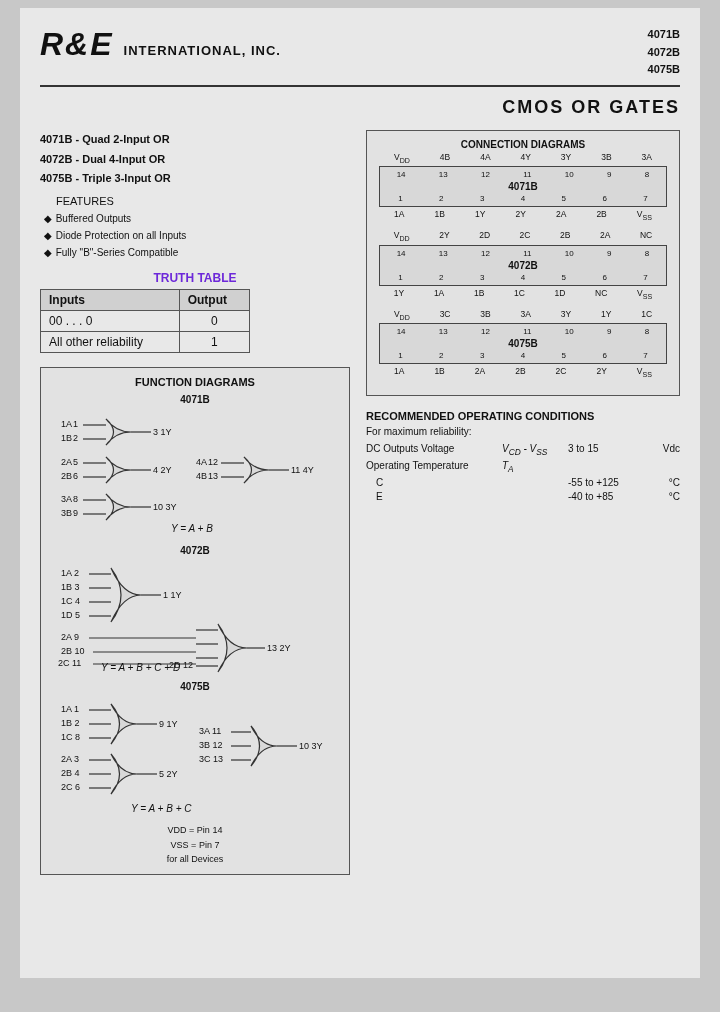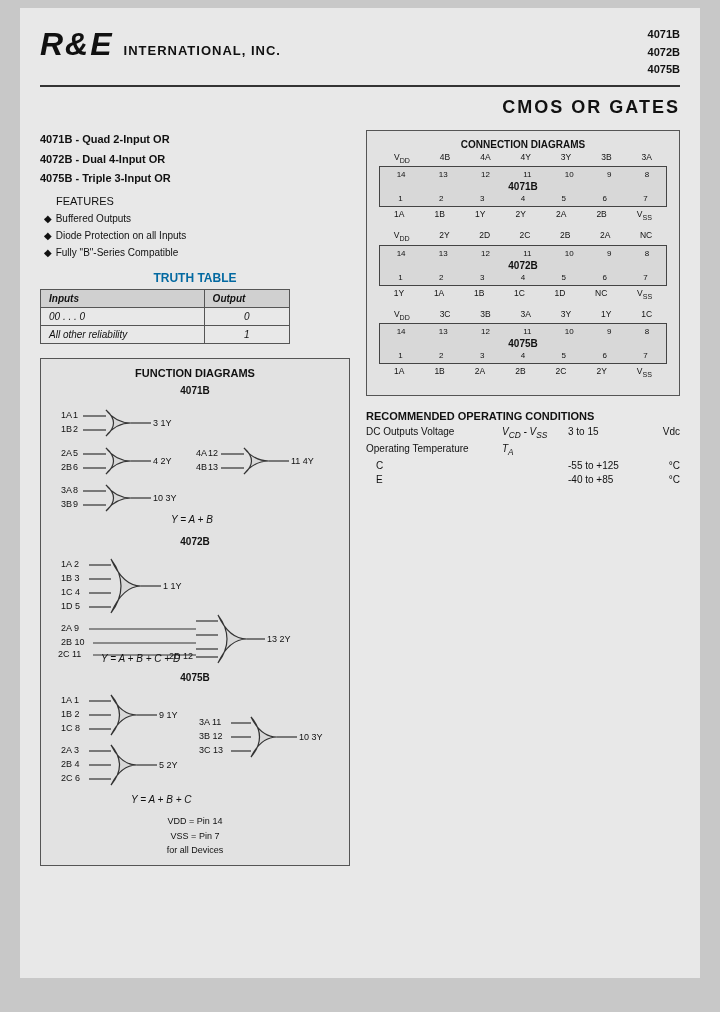--- a/index.html
+++ b/index.html
@@ -90,29 +90,28 @@
       line-height: 1.7;
       margin-bottom: 10px;
       padding-left: 4px;
     }
     .features-list div { display: flex; align-items: baseline; gap: 4px; }
     .diamond { font-size: 10px; }
     .truth-table-title {
       font-size: 12px;
       font-weight: 900;
       text-align: center;
-      color: #0369a1;
+      color: #6d28d9;
       margin-bottom: 4px;
     }
     .truth-table {
       border-collapse: collapse;
-      width: 250px;
+      width: 210px;
       margin-bottom: 14px;
-      font-size: 10px;
-      font-style: italic;
+      font-size: 12px;
     }
     .truth-table th, .truth-table td {
       border: 1px solid #555;
       padding: 3px 8px;
       text-align: left;
       color: #111;
     }
     .truth-table th {
       background: #d0d0d0;
       font-weight: bold;
@@ -545,20 +544,21 @@
               <span>2B</span>
               <span>2C</span>
               <span>2Y</span>
               <span>V<sub>SS</sub></span>
           </div>
         </div>
       </div>
 
       <div>
         <div class="rec-title">RECOMMENDED OPERATING CONDITIONS</div>
+        <div class="rec-subtitle">For maximum reliability:</div>
         <div class="rec-row">
           <span class="label">DC Outputs Voltage</span>
           <span class="symbol">V<sub>CD</sub> - V<sub>SS</sub></span>
           <span class="value">3 to 15</span>
           <span class="unit">Vdc</span>
         </div>
         <div class="rec-row">
           <span class="label">Operating Temperature</span>
           <span class="symbol">T<sub>A</sub></span>
           <span class="value"></span>

